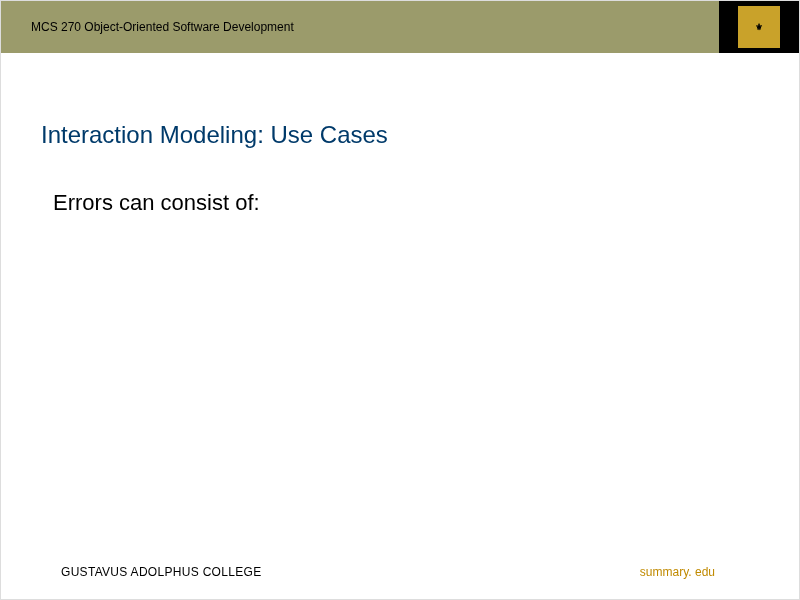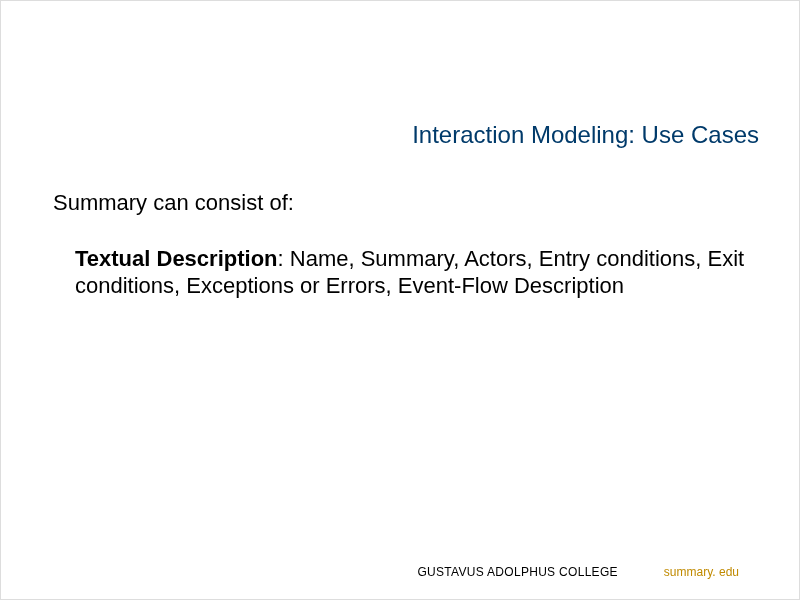--- a/index.html
+++ b/index.html
@@ -4,41 +4,48 @@
 <style>
   * { margin: 0; padding: 0; box-sizing: border-box; }
   html, body { width: 800px; height: 600px; font-family: Verdana, Arial, sans-serif; background: #fff; }
   .slide { width: 800px; height: 600px; position: relative; background: #fff; border: 1px solid #ddd; }
   .header-band { position: absolute; top: 0; left: 0; width: 100%; height: 52px; display: flex; }
   .header-left { background: #9b9b6b; flex: 1; display: flex; align-items: center; padding-left: 30px; }
   .course-label { color: #000; font-size: 12px; font-family: Arial, sans-serif; }
   .header-right { width: 80px; background: #000; display: flex; align-items: center; justify-content: center; }
   .logo-badge { width: 46px; height: 46px; background: #c9a22a; border: 2px solid #000; display: flex; align-items: center; justify-content: center; font-size: 9px; color: #000; font-weight: bold; text-align: center; line-height: 1; }
   .content { position: absolute; top: 120px; left: 40px; right: 40px; }
-  .slide-title { color: #003a6a; font-size: 24px; font-weight: normal; font-family: Verdana, Arial, sans-serif; margin-bottom: 40px; text-align: right; }
+  .slide-title { color: #003a6a; font-size: 24px; font-weight: normal; font-family: Verdana, Arial, sans-serif; margin-bottom: 40px; }
   .body-text { color: #000; font-size: 22px; font-family: Verdana, Arial, sans-serif; line-height: 1.25; }
   .intro-line { margin-bottom: 28px; padding-left: 12px; }
   .para { margin-bottom: 28px; padding-left: 34px; }
   .para b { font-weight: bold; }
-  .footer { position: absolute; bottom: 20px; left: 0; width: 100%; display: flex; justify-content: flex-end; padding: 0 60px 0 60px; font-size: 12px; font-family: Arial, sans-serif; gap: 46px; }
+  .footer { position: absolute; bottom: 20px; left: 0; width: 100%; display: flex; justify-content: space-between; padding: 0 84px 0 60px; font-size: 12px; font-family: Arial, sans-serif; gap: 46px; }
   .footer-left { color: #000; letter-spacing: 0.3px; }
   .footer-right { color: #c08a00; }
 </style>
 </head>
 <body>
 
 <div class="slide">
+  <div class="header-band">
+    <div class="header-left">
+      <span class="course-label">MCS 270 Object-Oriented Software Development</span>
+    </div>
+    <div class="header-right">
+      <div class="logo-badge">
+        <span>⚜</span>
+      </div>
+    </div>
+  </div>
 
   <div class="content">
     <h1 class="slide-title">Interaction Modeling: Use Cases</h1>
     <div class="body-text">
-      <div class="intro-line">Summary can consist of:</div>
-      <div class="para">
-        <b>Textual Description</b><span>: Name, Summary, Actors, Entry conditions, Exit conditions, Exceptions or Errors, Event-Flow Description</span>
-      </div>
+      <div class="intro-line">Errors can consist of:</div>
     </div>
   </div>
 
   <div class="footer">
     <span class="footer-left">GUSTAVUS ADOLPHUS COLLEGE</span>
     <span class="footer-right">summary. edu</span>
   </div>
 </div>
 
 </body></html>

